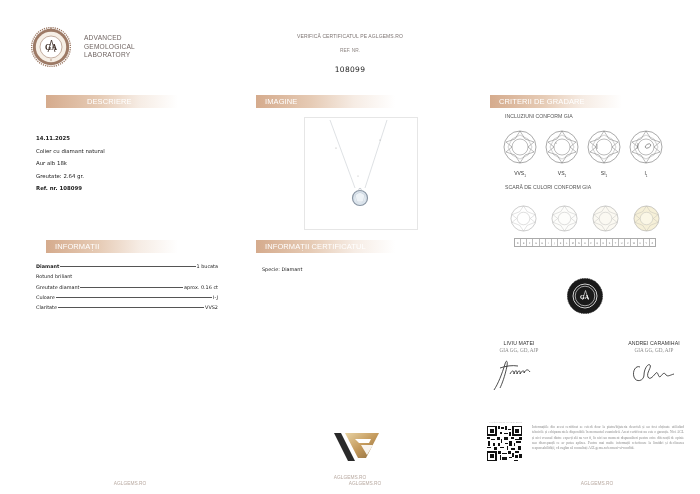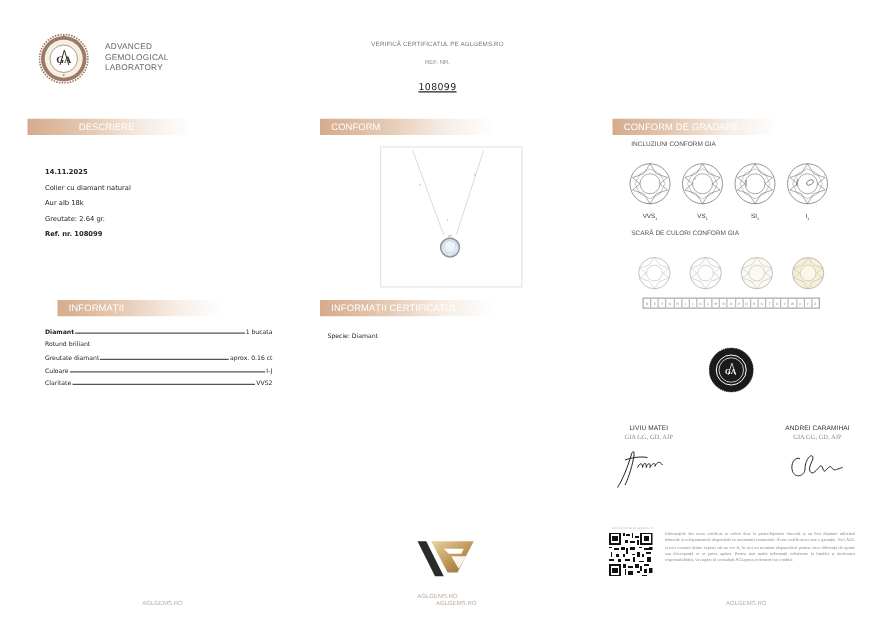--- a/index.html
+++ b/index.html
@@ -7,25 +7,25 @@
   body { position: relative; font-family: "DejaVu Sans", sans-serif; color: #222; }
 
   .abs { position: absolute; }
 
   
   .seal { left: 31px; top: 27px; width: 40px; height: 40px; }
   .lab-name { left: 84px; top: 34px; font-family: "Liberation Sans", sans-serif; font-size: 6.6px; line-height: 8.5px; color: #6f6461; letter-spacing: 0.2px; }
 
   .verify { left: 280px; top: 33px; width: 140px; text-align: center; font-family: "Liberation Sans", sans-serif; font-size: 5px; color: #7d7472; letter-spacing: 0.1px; }
   .refnr-label { left: 280px; top: 48px; width: 140px; text-align: center; font-family: "Liberation Sans", sans-serif; font-size: 4.8px; color: #8e8683; }
-  .refnr { left: 280px; top: 65px; width: 140px; text-align: center; font-family: "DejaVu Sans", sans-serif; font-size: 7.5px; color: #222; letter-spacing: 0.3px; text-decoration: underline; }
+  .refnr { left: 280px; top: 65px; width: 140px; text-align: center; font-family: "DejaVu Sans", sans-serif; font-size: 7.5px; color: #222; letter-spacing: 0.3px; }
 
   
   .bar { height: 13px; background: linear-gradient(90deg, #d5ab8d 0%, #e6cbb5 35%, #f6ece4 62%, #ffffff 88%); font-family: "Liberation Sans", sans-serif; font-size: 7.5px; color: #ffffff; line-height: 13px; padding-left: 9px; letter-spacing: 0.1px; }
-  .bar-desc { left: 22px; top: 95px; width: 150px; padding-left: 41px; }
+  .bar-desc { left: 46px; top: 95px; width: 150px; padding-left: 41px; }
   .bar-img { left: 256px; top: 95px; width: 158px; }
   .bar-crit { left: 490px; top: 95px; width: 150px; }
   .bar-info { left: 46px; top: 240px; width: 150px; }
   .bar-supl { left: 256px; top: 240px; width: 158px; }
 
   
   .desc { left: 36px; top: 132px; font-size: 5.4px; line-height: 12.6px; color: #222; }
   .desc .b { font-weight: bold; }
 
   
@@ -99,22 +99,22 @@
   <div>ADVANCED</div>
   <div>GEMOLOGICAL</div>
   <div>LABORATORY</div>
 </div>
 
 <div class="abs verify">VERIFICĂ CERTIFICATUL PE AGLGEMS.RO</div>
 <div class="abs refnr-label">REF. NR.</div>
 <div class="abs refnr">108099</div>
 
 <div class="abs bar bar-desc">DESCRIERE</div>
-<div class="abs bar bar-img">CONFORM</div>
-<div class="abs bar bar-crit">CONFORM DE GRADARE</div>
+<div class="abs bar bar-img">IMAGINE</div>
+<div class="abs bar bar-crit">CRITERII DE GRADARE</div>
 <div class="abs bar bar-info">INFORMAȚII</div>
 <div class="abs bar bar-supl">INFORMAȚII CERTIFICATUL</div>
 
 <div class="abs desc">
   <div class="b">14.11.2025</div>
   <div>Colier cu diamant natural</div>
   <div>Aur alb 18k</div>
   <div>Greutate: 2.64 gr.</div>
   <div class="b">Ref. nr. 108099</div>
 </div>

